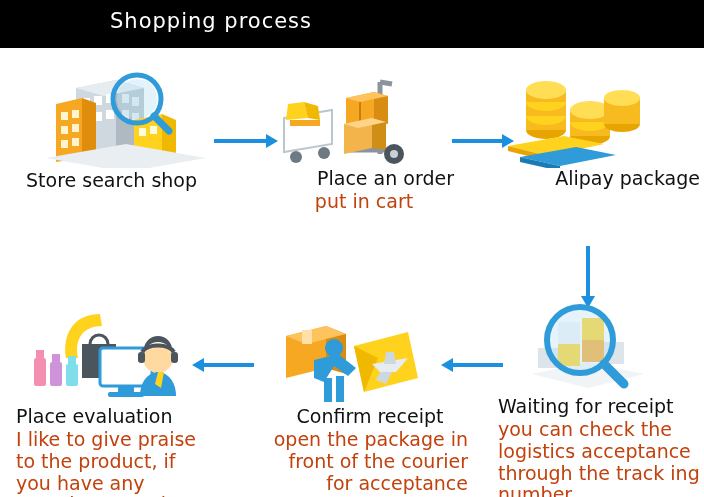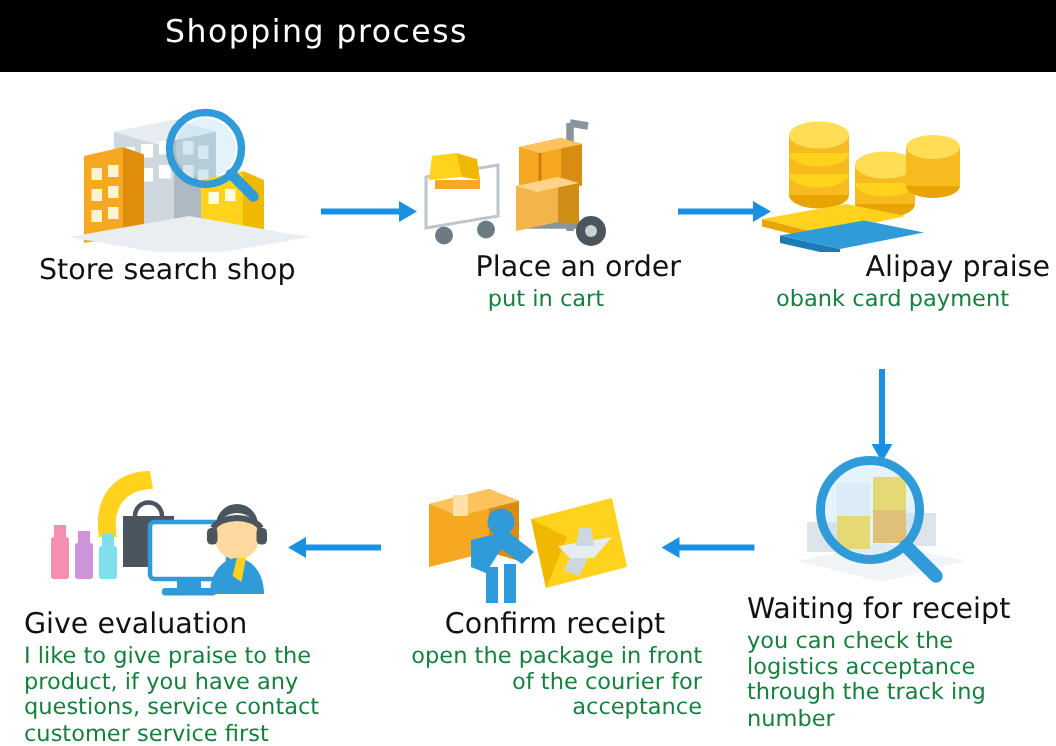--- a/index.html
+++ b/index.html
@@ -60,22 +60,22 @@
   .caption {
     text-align: right;
     color: #111111;
     font-size: 19px;
     font-family: "DejaVu Sans", sans-serif;
     white-space: nowrap;
     line-height: 1.1;
   }
   .caption.left { text-align: left; }
   .subcaption {
-    color: #15803d;
-    font-size: 15px;
+    color: #c2410c;
+    font-size: 19px;
     font-family: "DejaVu Sans", sans-serif;
     line-height: 1.15;
     margin-top: 2px;
   }
   .subcaption.center { text-align: center; }
 
   
   .arrow-h {
     position: absolute;
     height: 14px;
@@ -240,22 +240,21 @@
             <rect x="114" y="40" width="36" height="26" fill="#f7bb1f"></rect>
             <ellipse cx="132" cy="40" rx="18" ry="8" fill="#ffdd55"></ellipse>
           </g>
 
           <polygon points="18,88 74,78 114,86 58,98" fill="#ffd21e"></polygon>
           <polygon points="18,88 58,98 58,103 18,93" fill="#e8a400"></polygon>
           <polygon points="30,99 86,89 126,97 70,108" fill="#2f9bd8"></polygon>
           <polygon points="30,99 70,108 70,113 30,104" fill="#1b7cb5"></polygon>
         </svg>
       </div>
-      <div class="caption">Alipay praise</div>
-      <div class="subcaption center">obank card payment</div>
+      <div class="caption">Alipay package</div>
     </div>
 
     <div class="arrow-v" style="left:581px; top:198px; height:62px;">
       <div class="shaft"></div>
       <div class="head"></div>
     </div>
 
     <div class="node" style="left:492px; top:248px; width:208px;">
       <div class="art" style="height:100px;">
         <svg width="208" height="100" viewBox="0 0 208 100">
@@ -335,18 +334,18 @@
 
           <circle cx="154" cy="58" r="15" fill="#ffd9a0"></circle>
           <path d="M140 56 a14 14 0 0 1 28 0 l0 -6 a14 14 0 0 0 -28 0 z" fill="#4a555d"></path>
           <path d="M136 96 c0 -16 10 -24 18 -24 c8 0 18 8 18 24 z" fill="#2f9bd8"></path>
           <polygon points="154,72 160,72 157,88 151,84" fill="#ffd21e"></polygon>
           <path d="M138 52 a17 10 0 0 1 32 0" fill="none" stroke="#4a555d" stroke-width="4"></path>
           <rect x="134" y="52" width="7" height="11" rx="3" fill="#4a555d"></rect>
           <rect x="167" y="52" width="7" height="11" rx="3" fill="#4a555d"></rect>
         </svg>
       </div>
-      <div class="caption left" style="padding-left:12px;">Give evaluation</div>
+      <div class="caption left" style="padding-left:12px;">Place evaluation</div>
       <div class="subcaption" style="padding-left:12px; width:200px;">I like to give praise to the product, if you have any questions, service contact customer service first</div>
     </div>
 
   </div>
 </div>
 
 </body></html>

